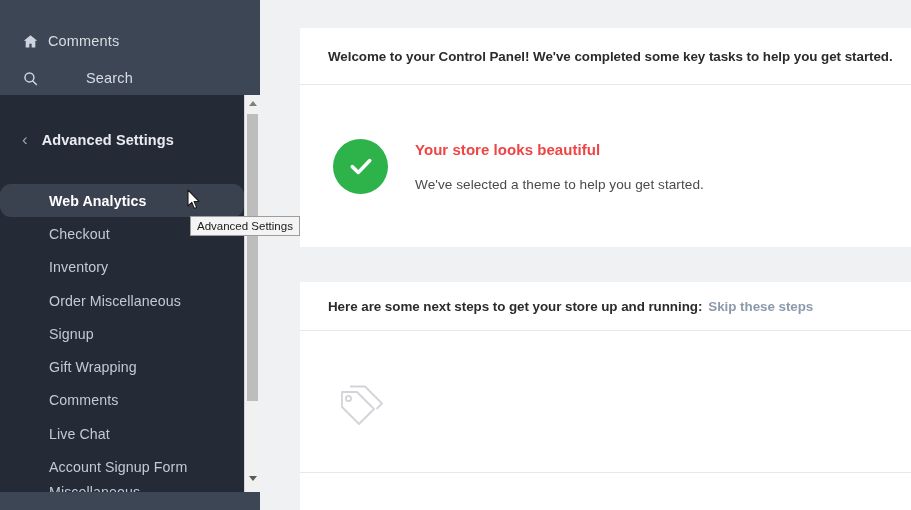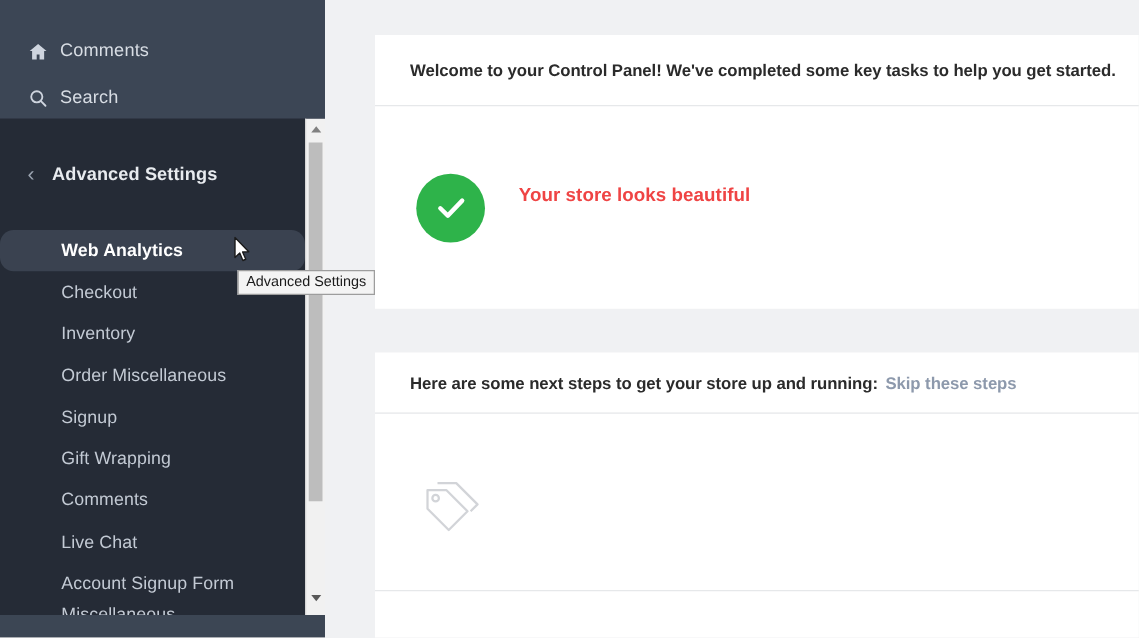--- a/index.html
+++ b/index.html
@@ -38,21 +38,21 @@
   }
 
   .nav-row {
     display: flex;
     align-items: center;
     height: 36px;
     padding-left: 22px;
     cursor: pointer;
   }
   .nav-row:nth-child(1) { margin-top: 23px; }
-  .nav-row:nth-child(2) { margin-top: 1px; }
+  .nav-row:nth-child(2) { margin-top: 1px; gap: 38px; }
 
   .nav-icon {
     width: 26px;
     display: flex;
     align-items: center;
     color: #ced4de;
     flex: none;
   }
   .nav-label {
     font-size: 14.5px;
@@ -386,20 +386,21 @@
     </div>
 
     <div class="card card-task">
       <div class="check-circle">
         <svg width="30" height="30" viewBox="0 0 24 24" fill="none" stroke="#ffffff" stroke-width="2.8" stroke-linecap="round" stroke-linejoin="round">
           <polyline points="5,12.5 9.8,17.2 19,7.6"></polyline>
         </svg>
       </div>
       <div>
         <div class="task-head">Your store looks beautiful</div>
+        <div class="task-sub">We've selected a theme to help you get started.</div>
       </div>
     </div>
 
     <div class="gap"></div>
 
     <div class="card card-steps">
       <span>Here are some next steps to get your store up and running:</span>
       <span class="skip-link">Skip these steps</span>
     </div>
 

